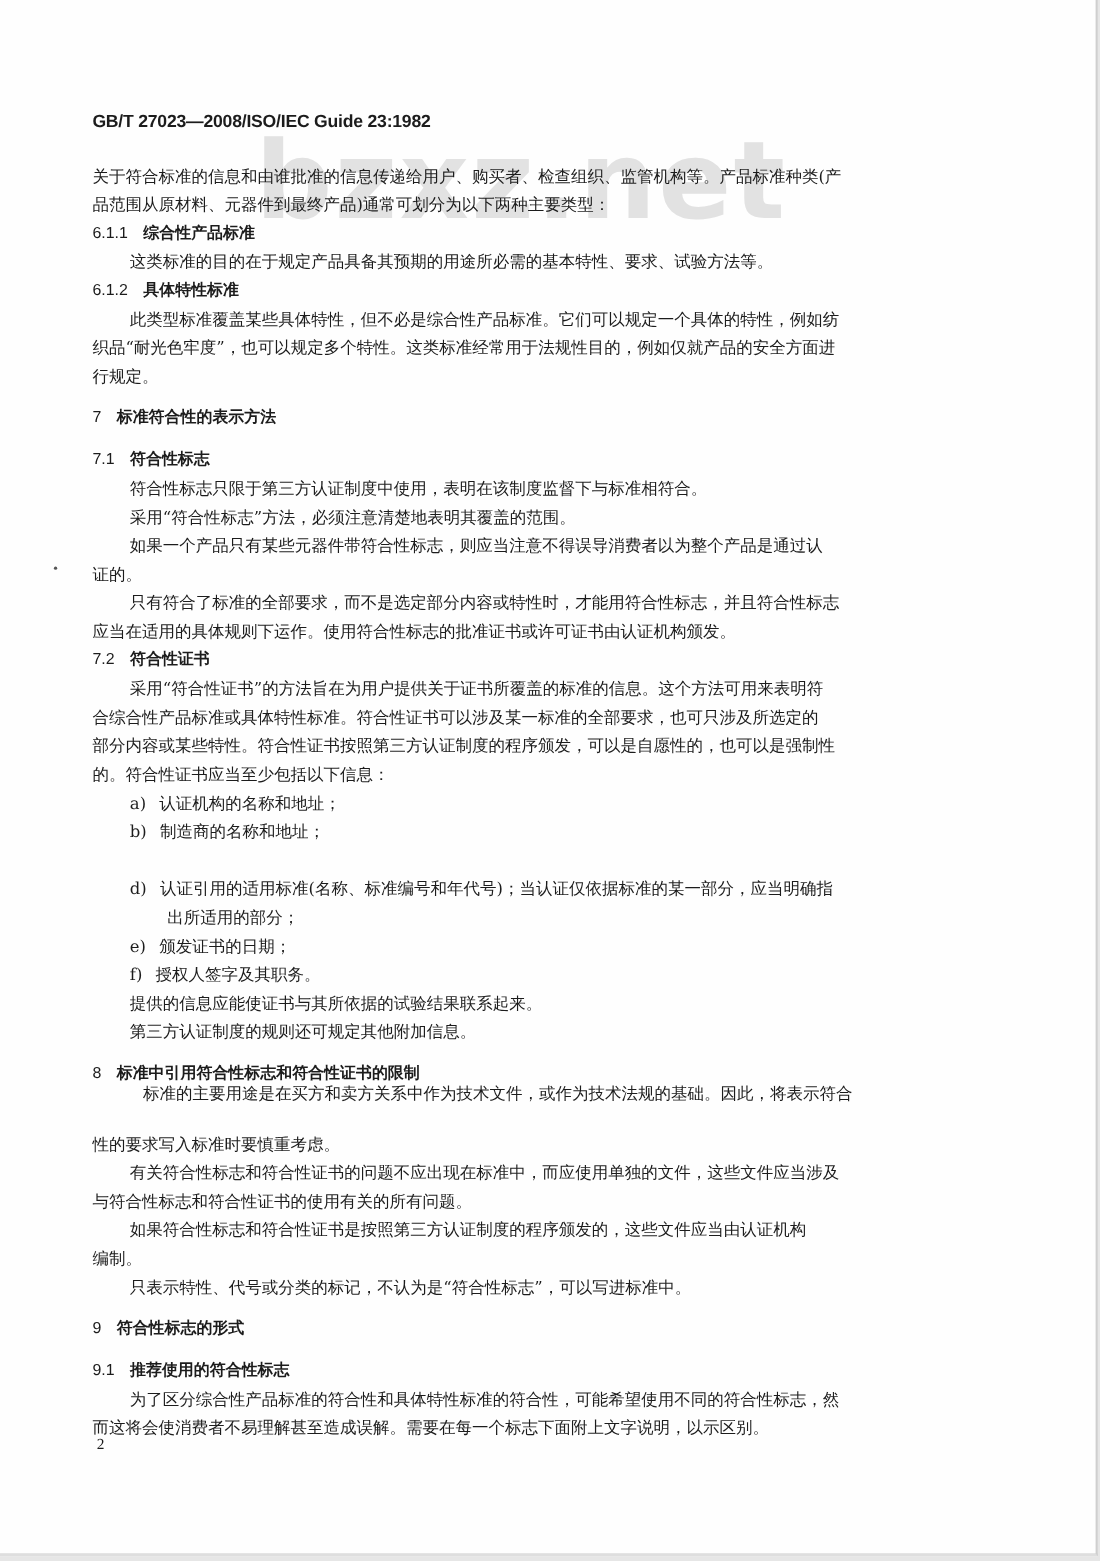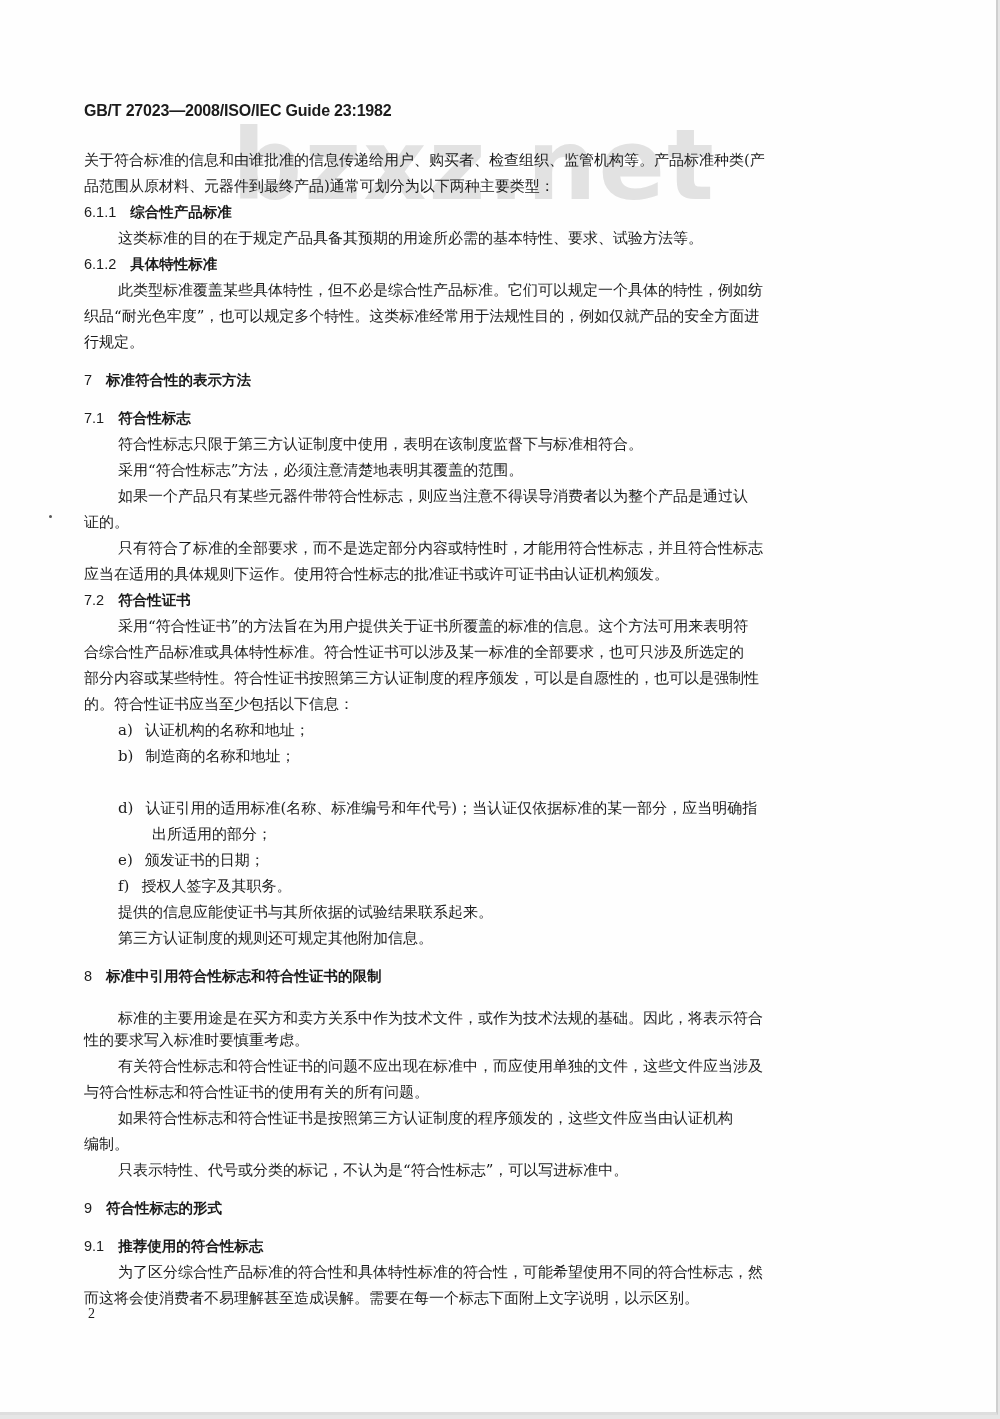--- a/index.html
+++ b/index.html
@@ -146,21 +146,21 @@
   </div>
   <div class="line item-indent" style="top:876px;">
     <span>f)</span><span class="item-text">授权人签字及其职务。</span>
   </div>
   <div class="line indent" style="top:902px;">提供的信息应能使证书与其所依据的试验结果联系起来。</div>
   <div class="line indent" style="top:928px;">第三方认证制度的规则还可规定其他附加信息。</div>
 
   <div class="line heading" style="top:966px;">
     <span class="num">8</span><span>标准中引用符合性标志和符合性证书的限制</span>
   </div>
-  <div class="line indent" style="top:1008px;">标准的主要用途是在买方和卖方关系中作为技术文件，或作为技术法规的基础。因此，将表示符合</div>
+  <div class="line indent" style="top:984px;margin-left:12px;">标准的主要用途是在买方和卖方关系中作为技术文件，或作为技术法规的基础。因此，将表示符合</div>
   <div class="line" style="top:1030px;">性的要求写入标准时要慎重考虑。</div>
   <div class="line indent" style="top:1056px;text-align:right;">有关符合性标志和符合性证书的问题不应出现在标准中，而应使用单独的文件，这些文件应当涉及</div>
   <div class="line" style="top:1082px;">与符合性标志和符合性证书的使用有关的所有问题。</div>
   <div class="line indent" style="top:1108px;">如果符合性标志和符合性证书是按照第三方认证制度的程序颁发的，这些文件应当由认证机构</div>
   <div class="line" style="top:1134px;">编制。</div>
   <div class="line indent" style="top:1160px;">只表示特性、代号或分类的标记，不认为是“符合性标志”，可以写进标准中。</div>
 
   <div class="line heading" style="top:1198px;text-align:right;">
     <span class="num">9</span><span>符合性标志的形式</span>
   </div>

